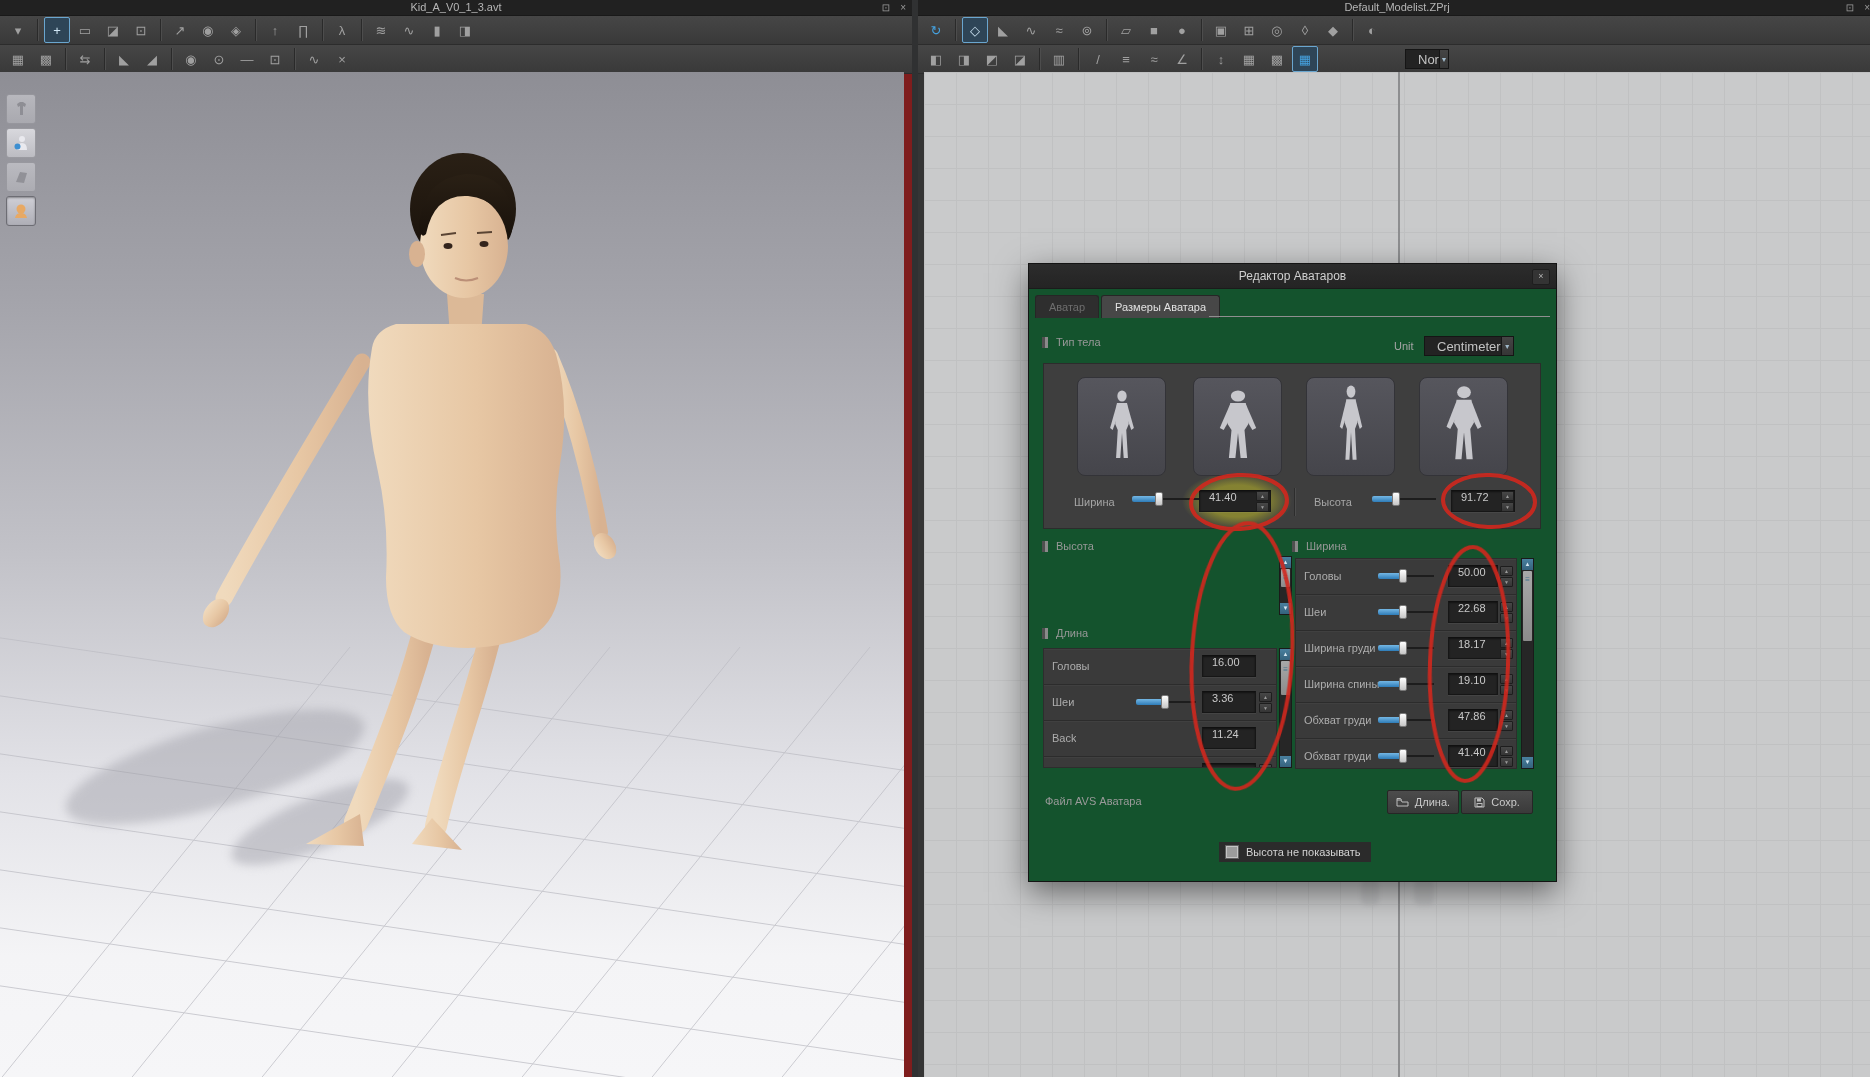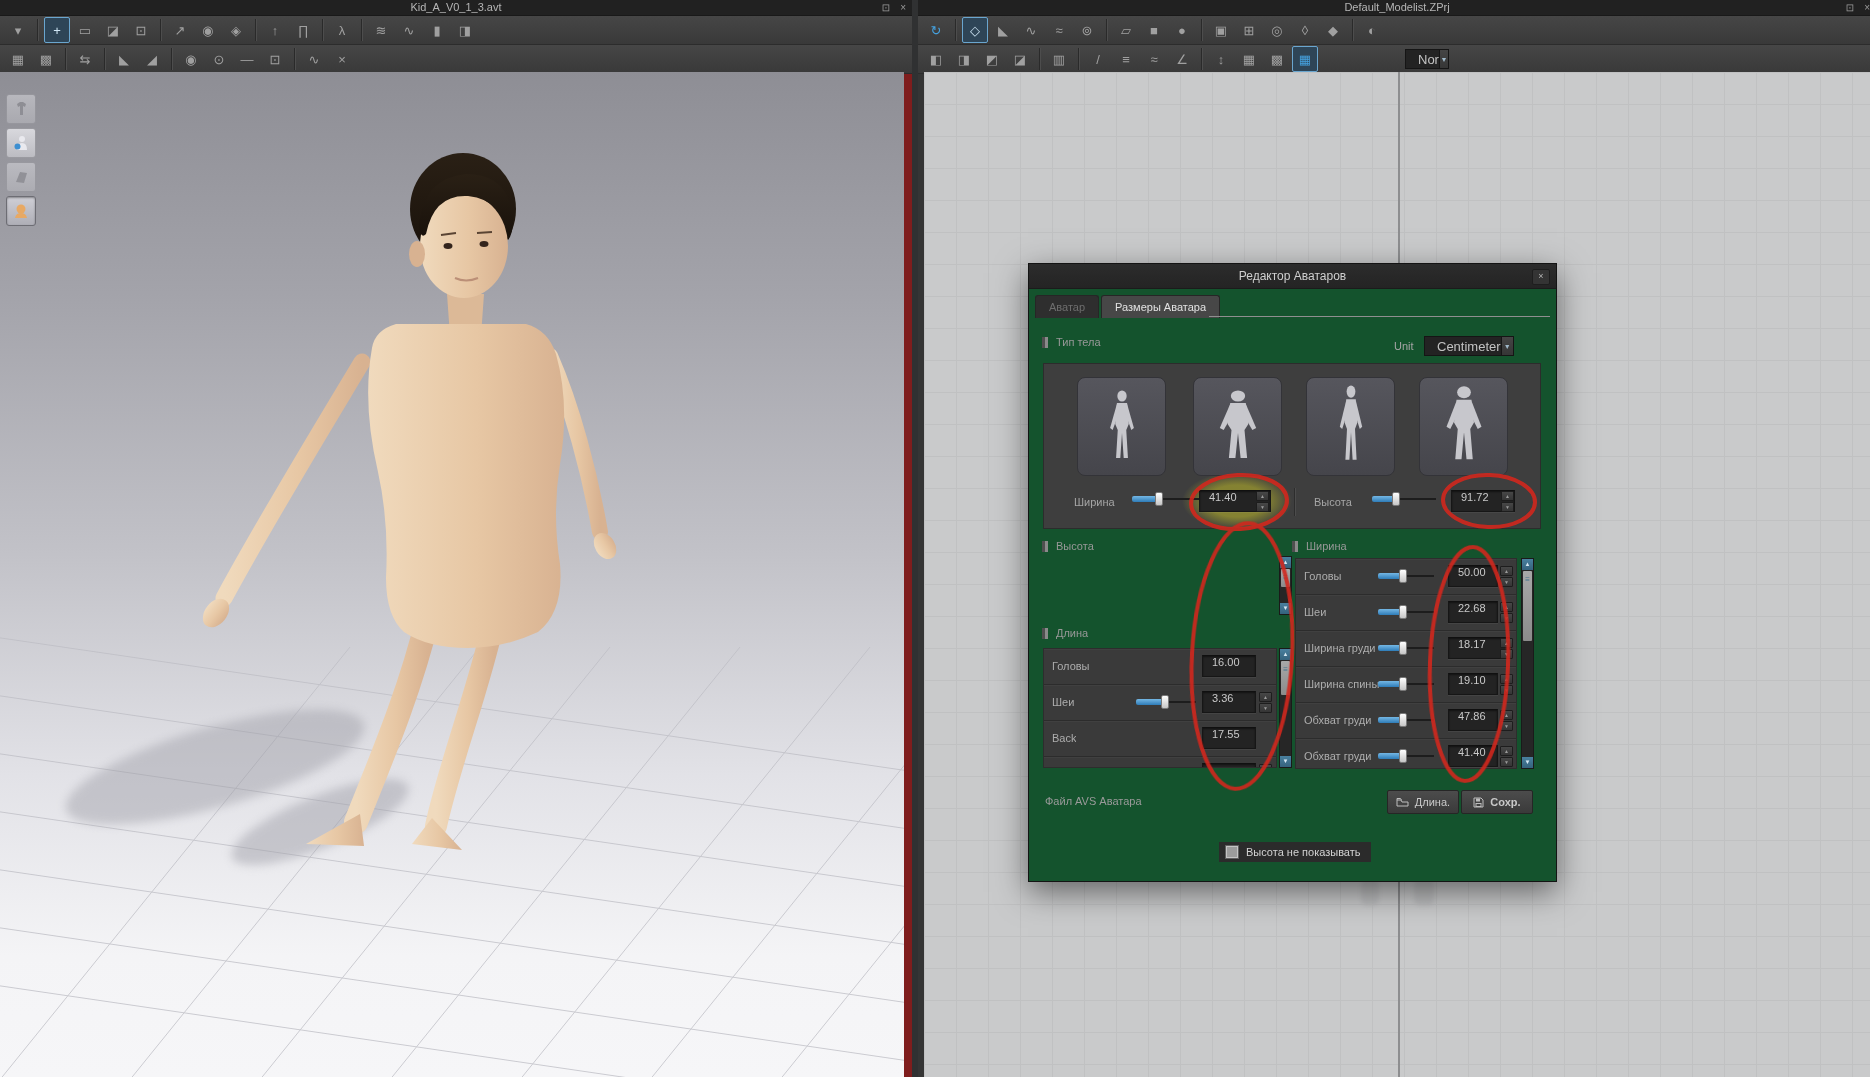--- a/index.html
+++ b/index.html
@@ -419,21 +419,21 @@
           <span>3.36</span>
         </div>
         <div class="spin" style="left:215px;top:7px;">
             <span>▲</span>
             <span>▼</span>
           </div>
       </div>
       <div class="prow">
         <span class="lbl">Back</span>
         <div class="vbox" style="left:158px;top:6px;width:54px;">
-          <span>17.55</span>
+          <span>11.24</span>
         </div>
       </div>
       <div class="prow">
         <div class="vbox" style="left:158px;top:6px;width:54px;"></div>
         <div class="spin" style="left:215px;top:7px;">
             <span>▲</span>
           </div>
       </div>
     </div>
     <div class="vscroll" style="left:250px;top:384px;height:120px;">
@@ -544,21 +544,21 @@
       <span class="sb-btn" style="bottom:0;">▼</span>
     </div>
 
     <div class="flabel" style="left:16px;top:531px;color:#9a9a9a;">Файл AVS Аватара</div>
     <div class="fbtn" style="left:358px;top:526px;">
       <svg width="13" height="10">
           <path d="M1,3 H5 L6,5 H12 V9 H1 Z M1,3 V1.5 H4.5 L5.5,3" stroke="#bdbdbd" fill="none"></path>
         </svg>
       <span>Длина.</span>
     </div>
-    <div class="fbtn" style="left:432px;top:526px;font-weight:bold;">
+    <div class="fbtn" style="left:432px;top:526px;">
       <svg width="11" height="11">
           <path d="M1,1 H8 L10,3 V10 H1 Z" stroke="#bdbdbd" fill="none"></path>
           <rect x="3" y="1.5" width="4" height="3" fill="#bdbdbd"></rect>
           <rect x="3" y="6.5" width="5" height="3" fill="none" stroke="#bdbdbd"></rect>
         </svg>
       <span>Сохр.</span>
     </div>
 
     <div class="cbwrap">
       <span class="cbx"></span>

